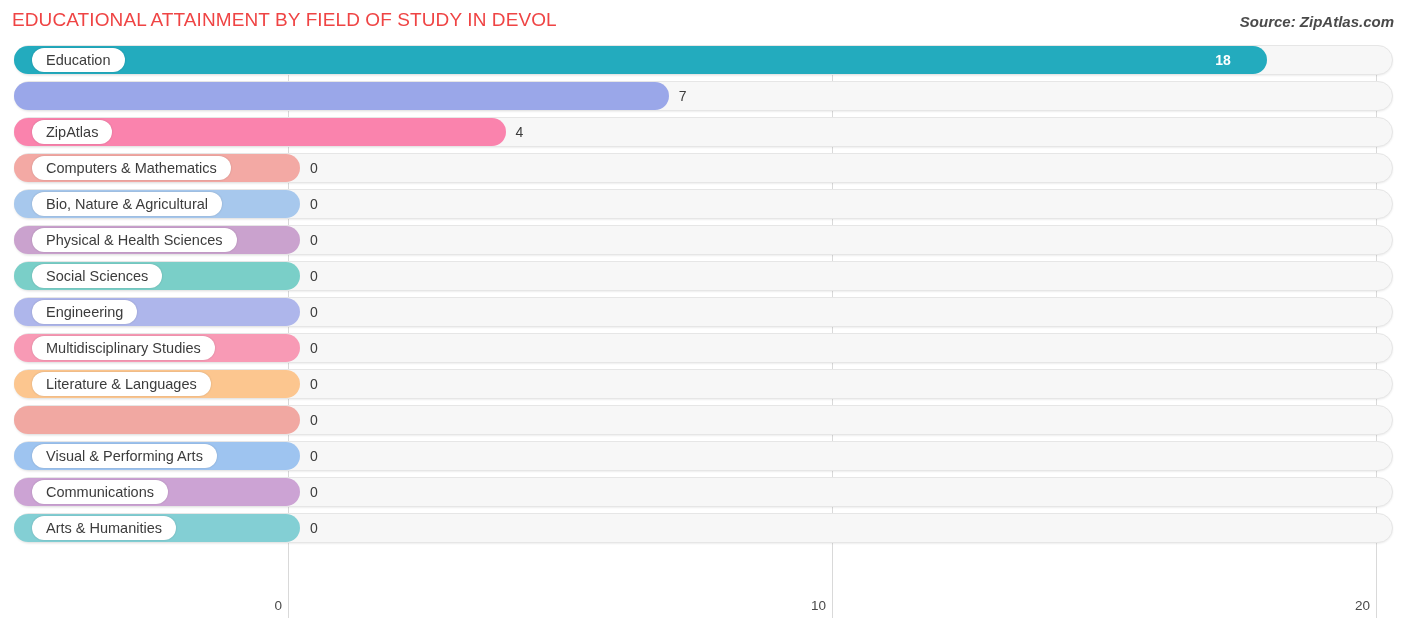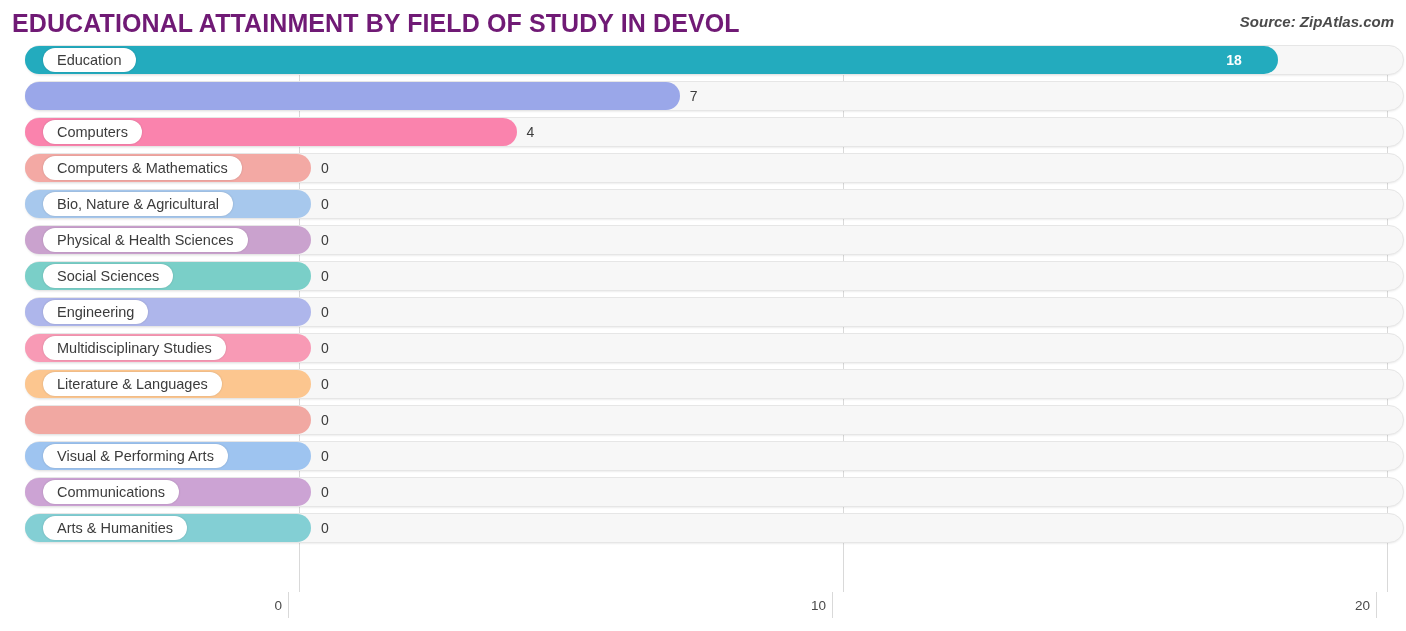--- a/index.html
+++ b/index.html
@@ -20,41 +20,41 @@
   .header {
     position: absolute;
     top: 0; left: 0;
     width: 1406px;
     height: 45px;
   }
   .chart-title {
     position: absolute;
     left: 12px;
     top: 9px;
-    font-size: 25px;
-    font-weight: 700;
+    font-size: 19px;
+    font-weight: 400;
     letter-spacing: 0.1px;
-    color: #701a75;
+    color: #ef4444;
     white-space: nowrap;
   }
   .source-note {
     position: absolute;
     right: 12px;
     top: 13px;
     font-size: 15px;
     font-style: italic;
     font-weight: 700;
     color: #4a4a4a;
     white-space: nowrap;
   }
 
   
   .plot {
     position: absolute;
-    left: 11px;
+    left: 0;
     top: 45px;
     width: 1380px;
     height: 547px;
   }
   .gridlines {
     position: absolute;
     left: 0; top: 0;
     width: 1406px;
     height: 547px;
     pointer-events: none;
@@ -185,21 +185,21 @@
         <div class="value-in" style="left: 1215.2px; top: 1px;">18</div>
       </div>
       <div class="row">
         <div class="track"></div>
         <div class="bar" style="width: 654.8px; background: linear-gradient(to right, rgb(154, 167, 232), rgb(154, 167, 232)); filter: saturate(1.02);"></div>
         <div class="value-out" style="left: 678.8px;">7</div>
       </div>
       <div class="row">
         <div class="track"></div>
         <div class="bar" style="width: 491.6px; background: linear-gradient(to right, rgb(248, 132, 173), rgb(248, 132, 173)); filter: saturate(1.02);"></div>
-        <div class="label-pill">Computers</div>
+        <div class="label-pill">ZipAtlas</div>
         <div class="value-out" style="left: 515.6px;">4</div>
       </div>
       <div class="row">
         <div class="track"></div>
         <div class="bar" style="width: 286px; background: linear-gradient(to right, rgb(242, 169, 164), rgb(242, 169, 164)); filter: saturate(1.02);"></div>
         <div class="label-pill">Computers &amp; Mathematics</div>
         <div class="value-out" style="left: 310px;">0</div>
       </div>
       <div class="row">
         <div class="track"></div>

